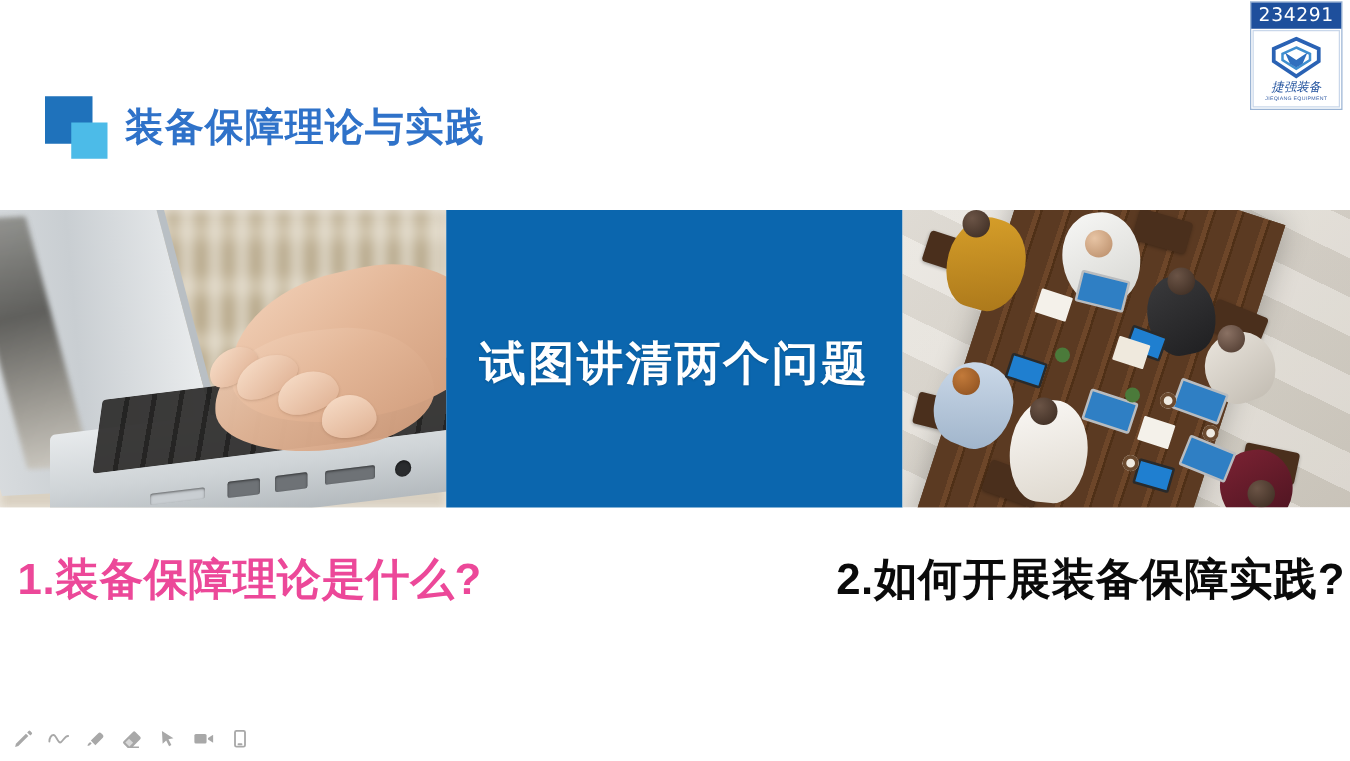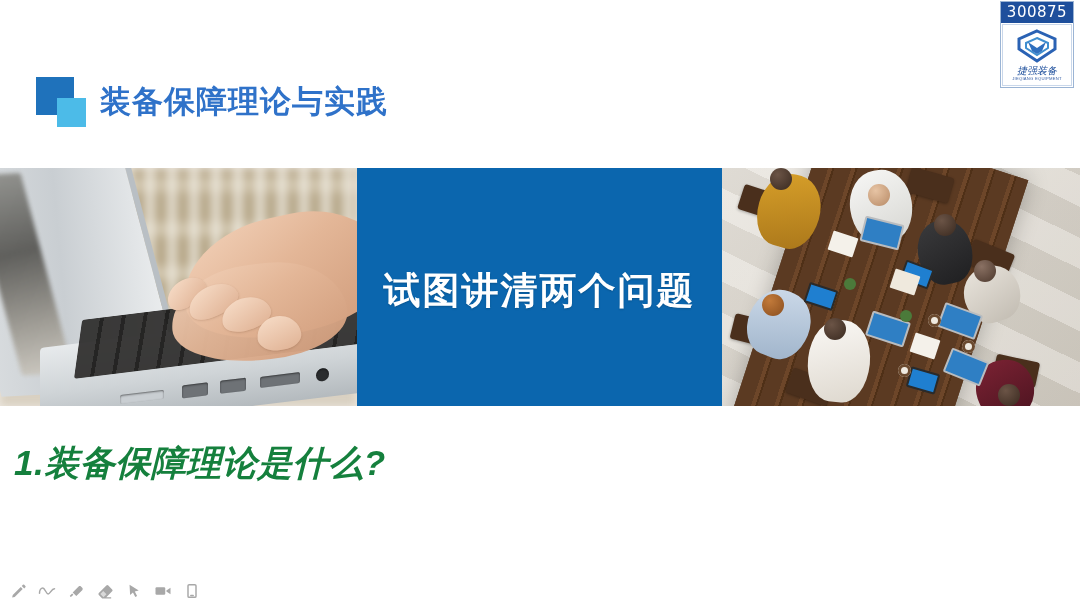--- a/index.html
+++ b/index.html
@@ -239,22 +239,22 @@
 
   
   .questions {
     position: absolute;
     left: 0; top: 440px;
     width: 1080px; height: 66px;
   }
   .q1 {
     position: absolute;
     left: 14px; top: 0;
-    font-size: 35px; font-weight: bold; color: #15803d;
-    letter-spacing: 0.5px; white-space: nowrap; font-style: italic;
+    font-size: 35px; font-weight: bold; color: #ec4899;
+    letter-spacing: 0.5px; white-space: nowrap;
   }
   .q2 {
     position: absolute;
     right: 4px; top: 0;
     font-size: 35px; font-weight: bold; color: #0a0a0a;
     letter-spacing: 0.5px; white-space: nowrap;
   }
 
   
   .toolbar {
@@ -276,21 +276,21 @@
 
   <div class="header">
     <div class="logo-mark">
       <div class="logo-sq-dark"></div>
       <div class="logo-sq-light"></div>
     </div>
     <div class="header-title">装备保障理论与实践</div>
   </div>
 
   <div class="corp-badge">
-    <div class="corp-code">300875</div>
+    <div class="corp-code">234291</div>
     <div class="corp-emblem">
       <svg class="corp-hex" width="44" height="36" viewBox="0 0 44 36">
         <path d="M22 2 L40 10 L40 20 L22 32 L4 20 L4 10 Z" fill="none" stroke="#2a62b4" stroke-width="3"></path>
         <path d="M22 9 L33 14 L33 19 L22 26 L11 19 L11 14 Z" fill="none" stroke="#3f8fd0" stroke-width="2"></path>
         <path d="M13 13 L22 19 L31 13 L27 22 L22 25 L17 22 Z" fill="#2f6fbe"></path>
       </svg>
       <div class="corp-name-cn">捷强装备</div>
       <div class="corp-name-en">JIEQIANG EQUIPMENT</div>
     </div>
   </div>
@@ -376,20 +376,21 @@
         <div class="cup-s" style="left:240px; top:172px;"></div>
         <div class="cup-s" style="left:176px; top:196px;"></div>
         <div class="plant-s" style="left:122px; top:110px;"></div>
         <div class="plant-s" style="left:178px; top:142px;"></div>
       </div>
     </div>
   </div>
 
   <div class="questions">
     <div class="q1">1.装备保障理论是什么?</div>
+    <div class="q2">2.如何开展装备保障实践?</div>
   </div>
 
   <div class="toolbar">
 
     <div class="tool" title="pen">
       <svg width="17" height="17" viewBox="0 0 24 24" fill="#a8a8a8">
         <path d="M3 20.5l.9-3.6L15.2 5.6l2.7 2.7L6.6 19.6 3 20.5z"></path>
         <path d="M16.6 4.2l1.6-1.6a1.3 1.3 0 011.9 0l1.6 1.6a1.3 1.3 0 010 1.9l-1.6 1.6-3.5-3.5z"></path>
       </svg>
     </div>

